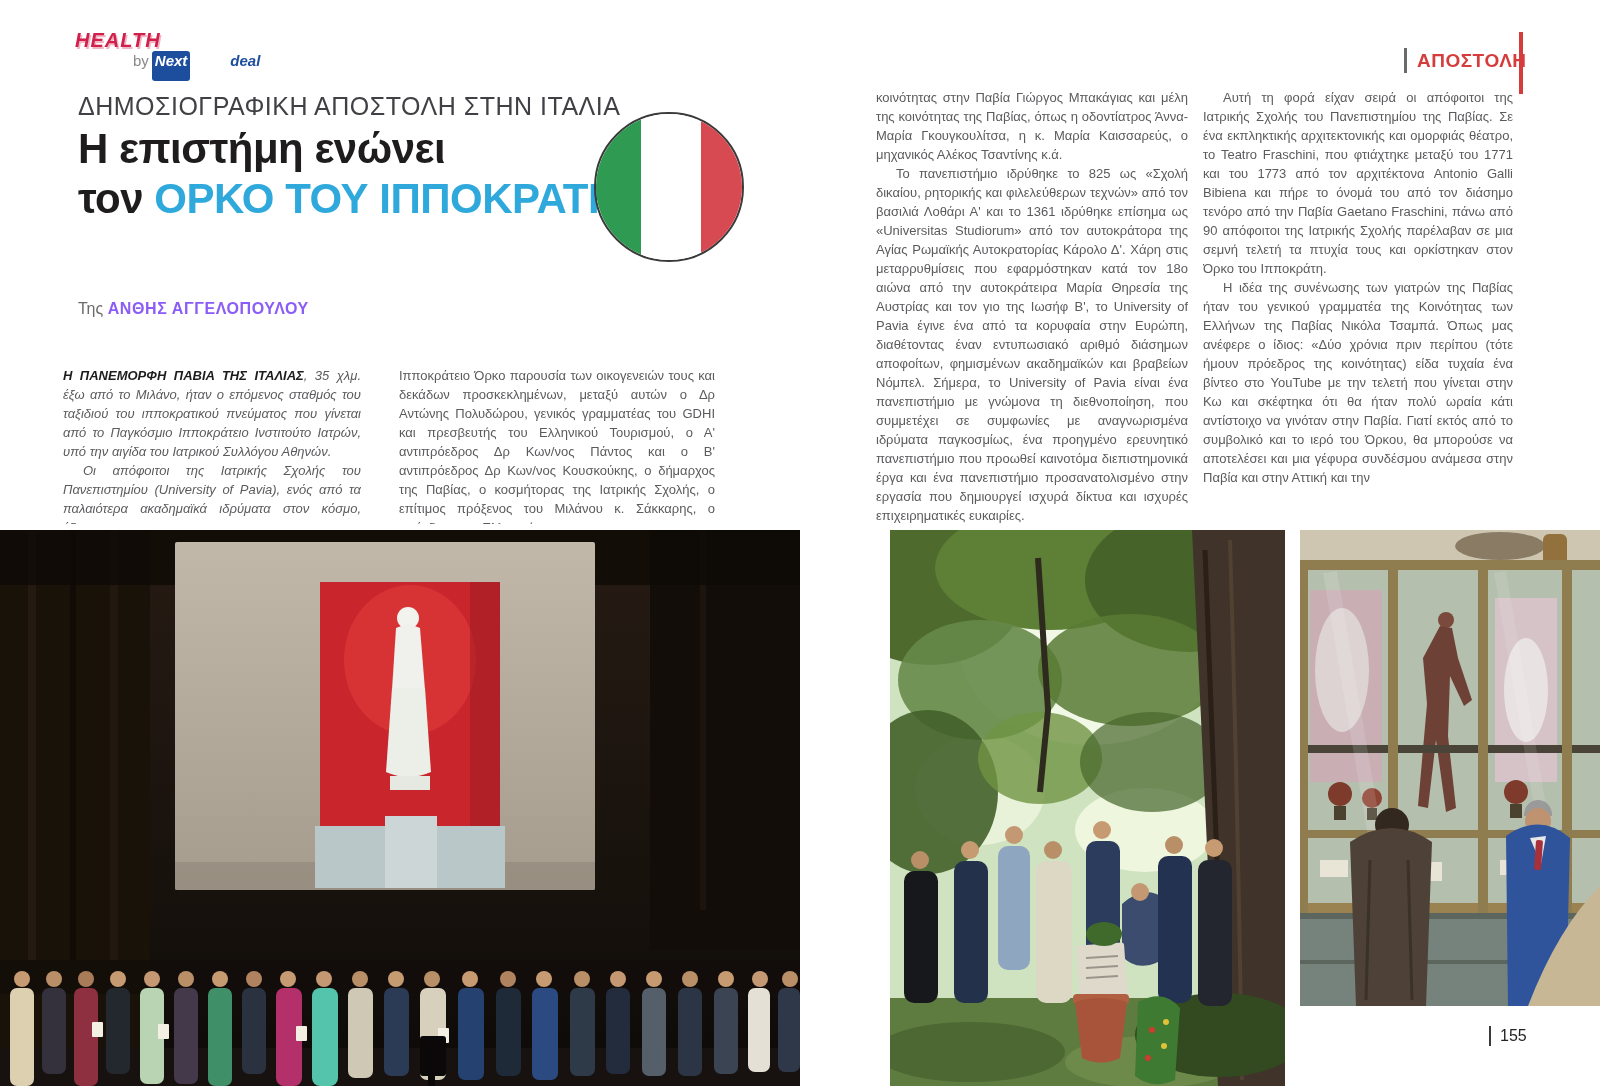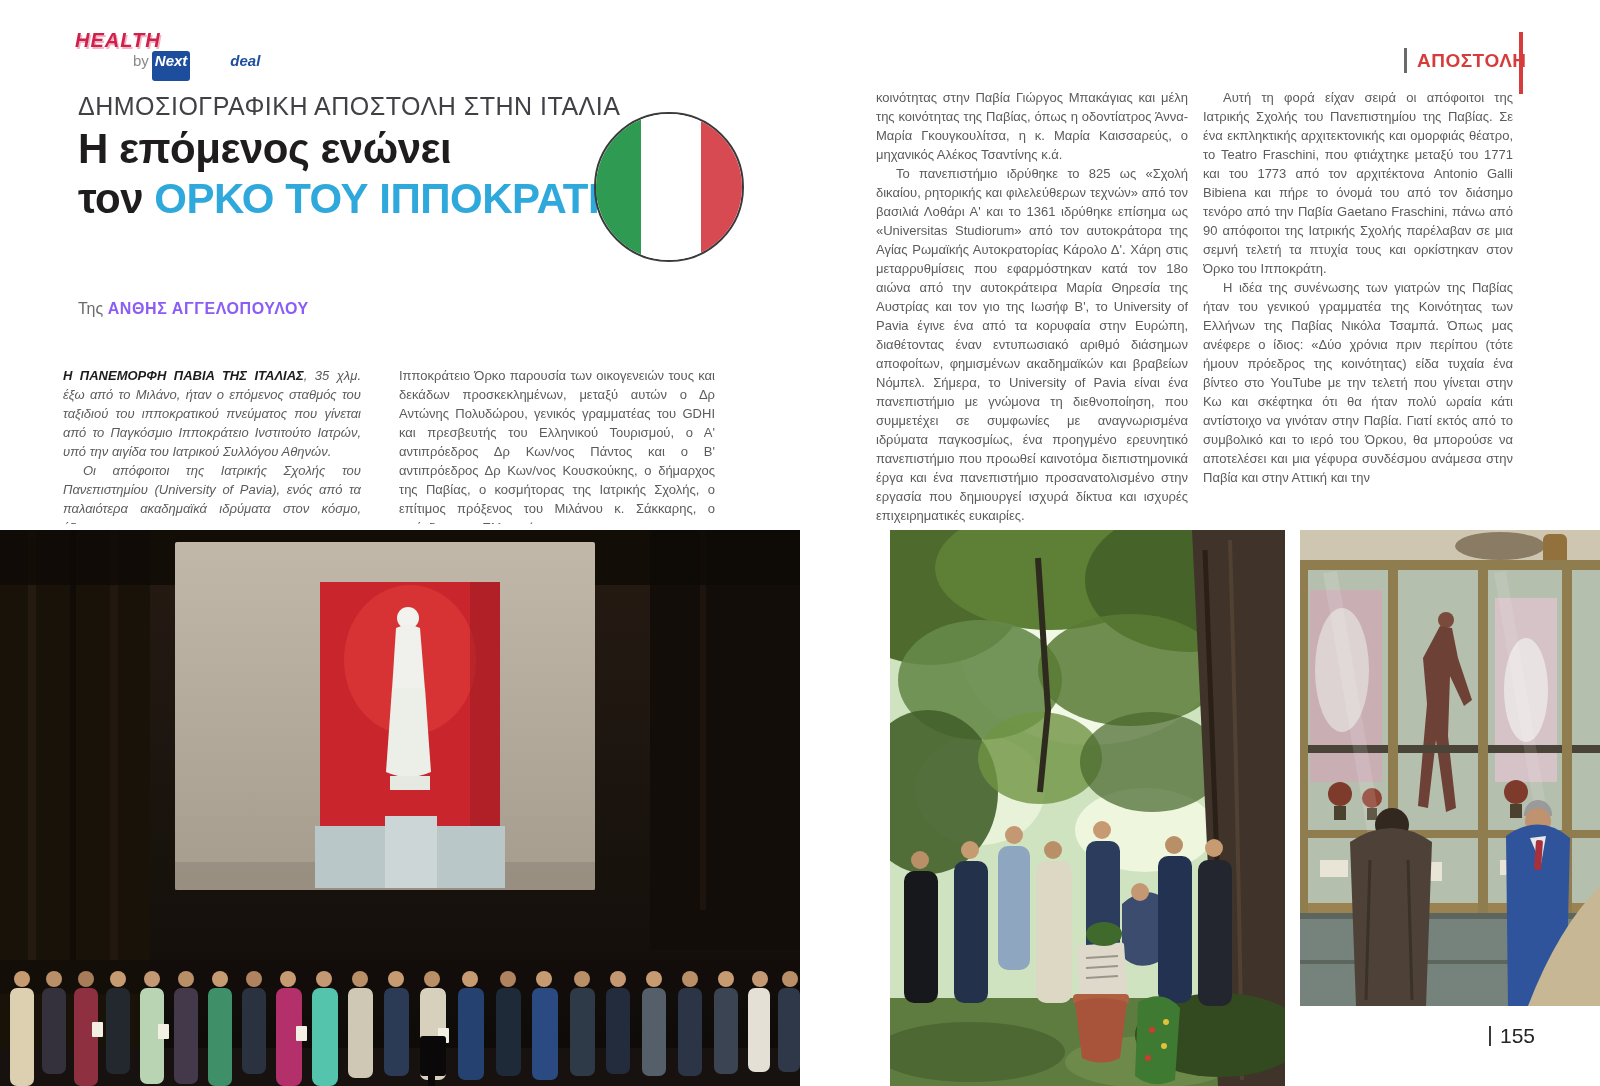--- a/index.html
+++ b/index.html
@@ -35,21 +35,21 @@
   #lcol1{left:63px;top:366px;width:298px;height:158px;font-style:italic;}
   #lcol2{left:399px;top:366px;width:316px;height:158px;}
   #rcol1{left:876px;top:88px;width:312px;height:438px;}
   #rcol2{left:1203px;top:88px;width:310px;height:438px;}
 
   
   .section-label{position:absolute;left:1404px;top:48px;display:flex;align-items:center;}
   .label-bar{width:3px;height:25px;background:#6a6a6a;margin-right:10px;}
   .label-text{color:#d63c3c;font-weight:800;font-size:19px;letter-spacing:0.5px;}
   .red-edge-bar{position:absolute;left:1519px;top:32px;width:4px;height:62px;background:#d63c3c;}
-  .page-num{position:absolute;left:1489px;top:1026px;font-size:21px;color:#242424;
+  .page-num{position:absolute;left:1489px;top:1026px;font-size:16px;color:#242424;
             border-left:2px solid #3a3a3a;padding-left:9px;line-height:20px;}
 
   
   .photo{position:absolute;overflow:hidden;background:#222;}
   .photo svg{display:block;width:100%;height:100%;}
   #photo-theater{left:0;top:530px;width:800px;height:556px;}
   #photo-garden{left:890px;top:530px;width:395px;height:556px;}
   #photo-museum{left:1300px;top:530px;width:300px;height:476px;}
 </style>
 </head>
@@ -62,21 +62,21 @@
     <div class="logo">
       <span class="logo-health">HEALTH</span>
       <span class="logo-sub">
         <span class="logo-by">by</span><span class="logo-next">Next</span><span class="logo-deal">deal</span>
       </span>
     </div>
 
     <div class="kicker">ΔΗΜΟΣΙΟΓΡΑΦΙΚΗ ΑΠΟΣΤΟΛΗ ΣΤΗΝ ΙΤΑΛΙΑ</div>
 
     <h1 class="title">
-      <span class="t-line">Η επόμενος ενώνει</span>
+      <span class="t-line">Η επιστήμη ενώνει</span>
       <span class="t-line"><span>τον </span><span class="t-accent">ΟΡΚΟ ΤΟΥ ΙΠΠΟΚΡΑΤΗ</span></span>
     </h1>
 
     <div class="flag">
       <span class="fg"></span>
       <span class="fw"></span>
       <span class="fr"></span>
     </div>
 
     <div class="byline">

